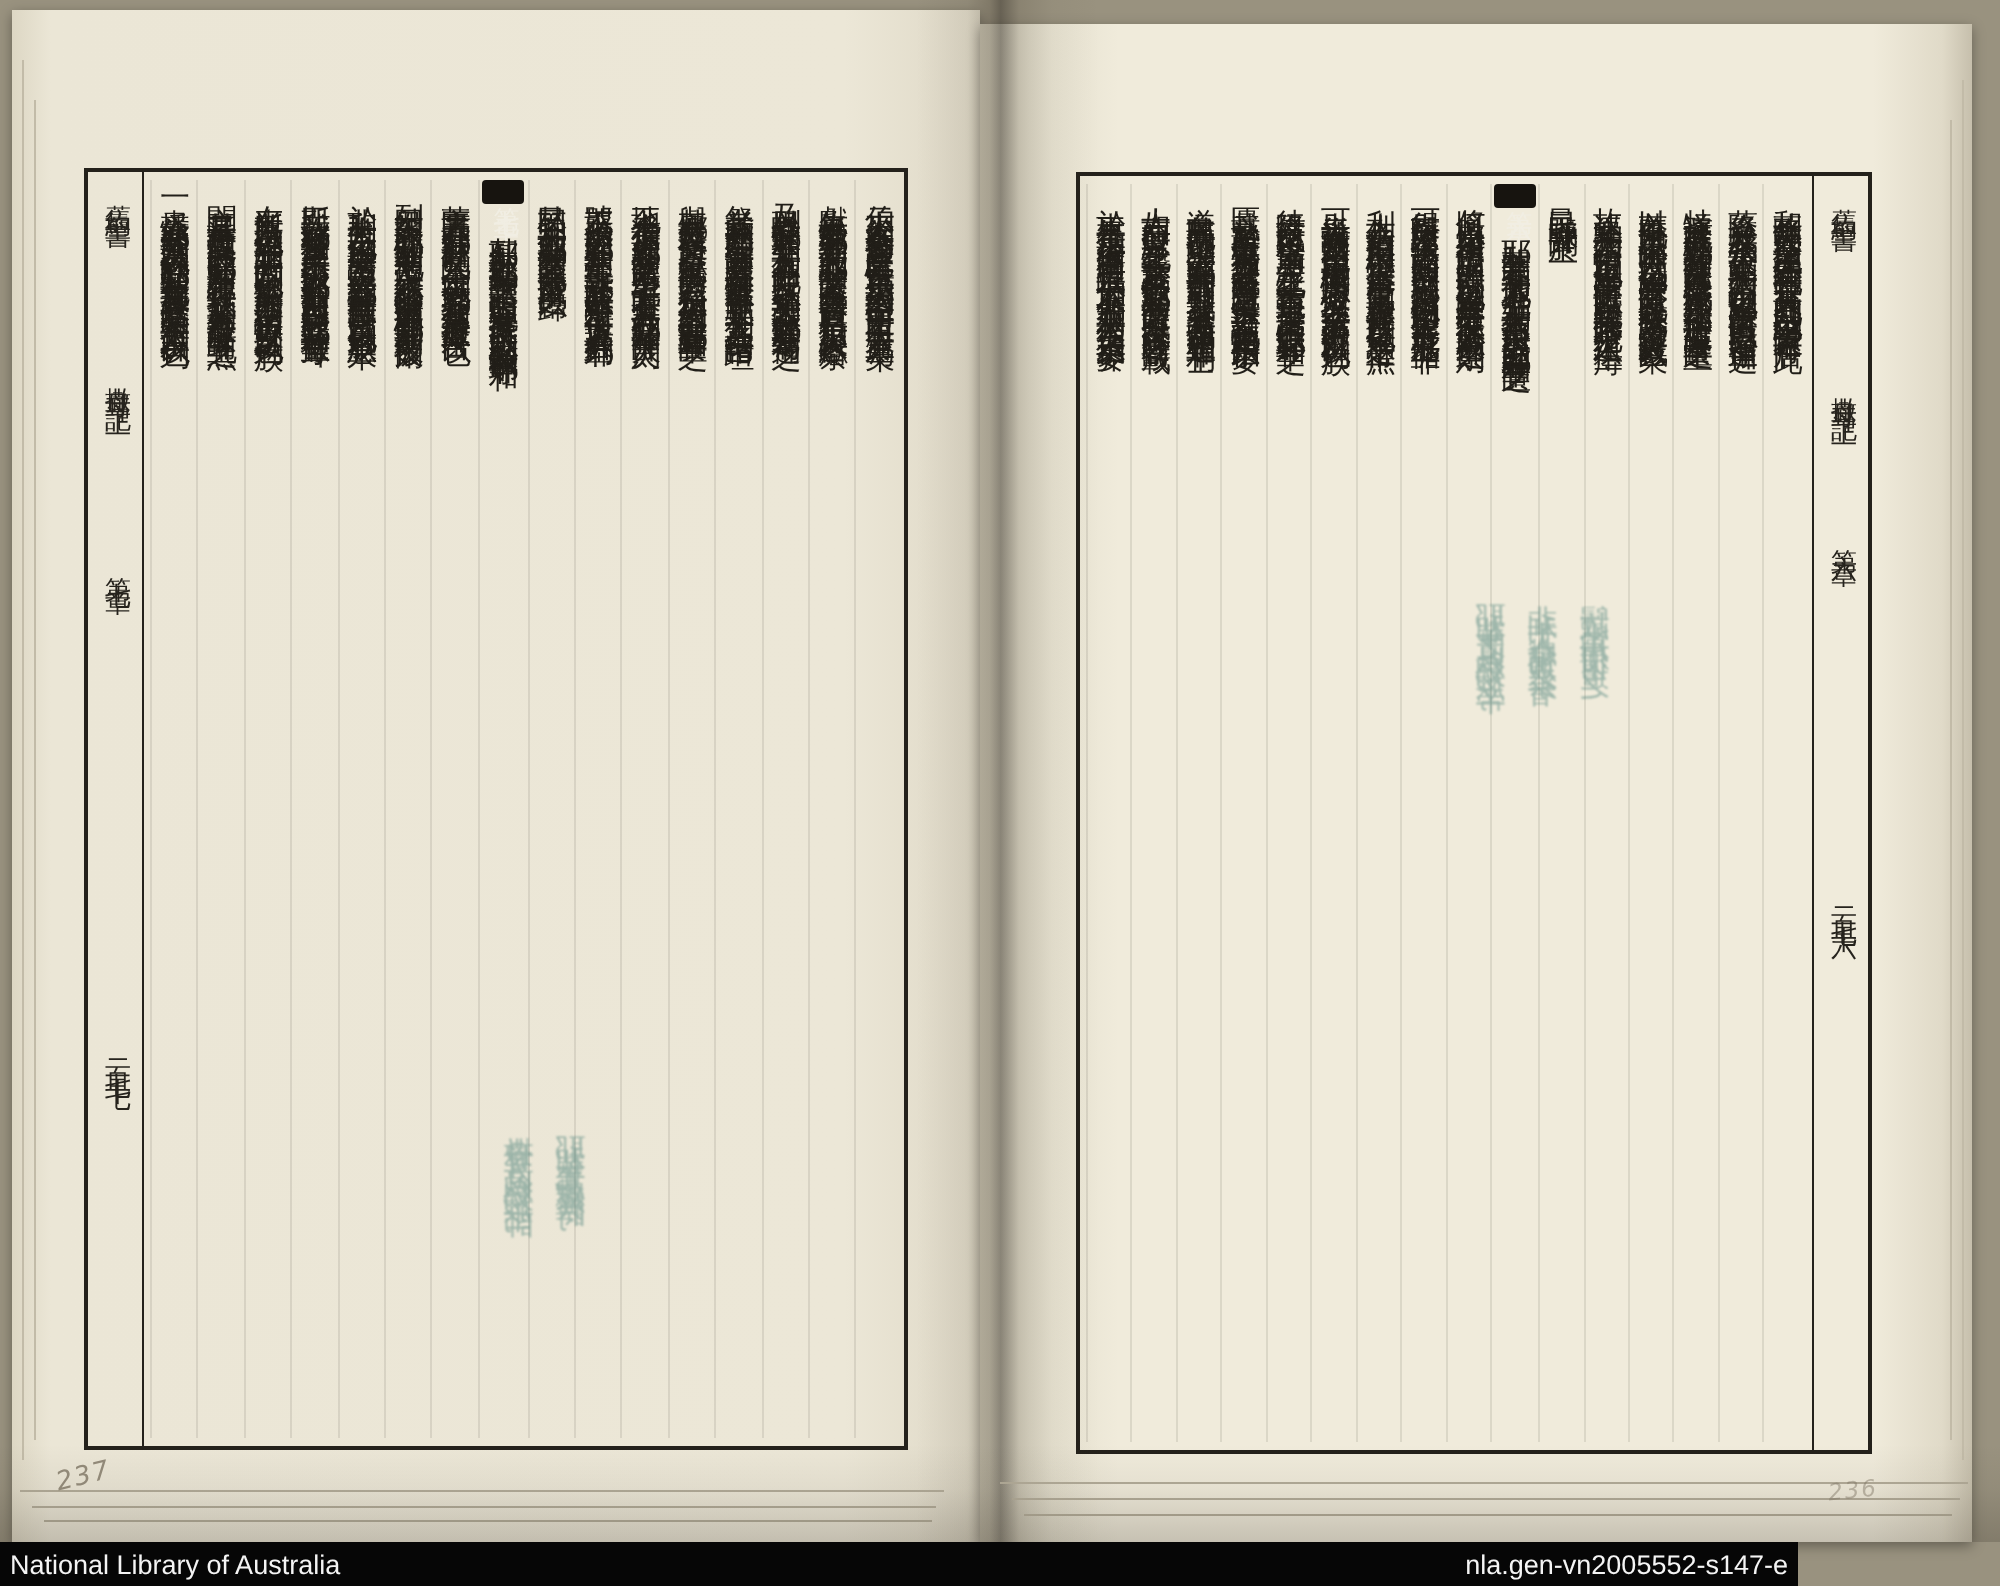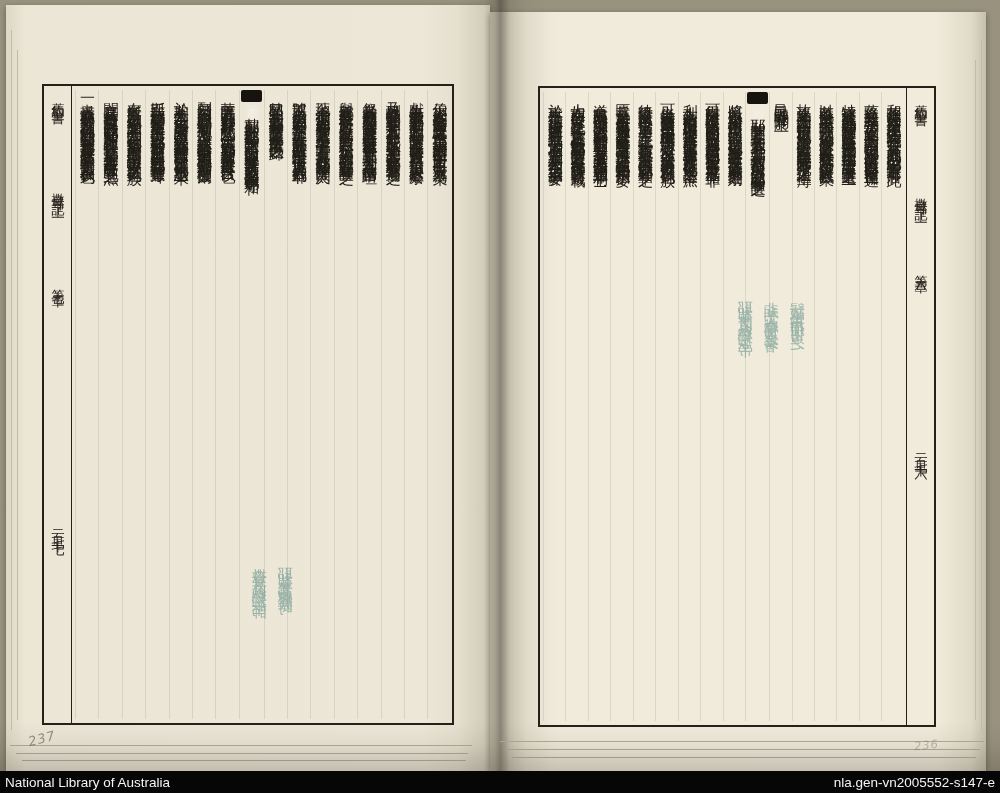--- a/index.html
+++ b/index.html
@@ -66,21 +66,21 @@
     position:absolute;left:458px;top:0;width:92px;height:771px;pointer-events:none;
     background:linear-gradient(90deg,rgba(60,52,40,0) 0%,rgba(60,52,40,.08) 28%,rgba(60,52,40,.26) 40%,rgba(35,30,24,.42) 46%,rgba(60,52,40,.16) 56%,rgba(60,52,40,.04) 74%,rgba(60,52,40,0) 100%);
   }
   .edge-line{position:absolute;height:0;border-top:1px solid #b3ac99;pointer-events:none;}
   .vedge{position:absolute;width:0;border-left:1px solid #c2bba8;pointer-events:none;}
   #bottom-shade{
     position:absolute;left:0;top:722px;width:1000px;height:49px;pointer-events:none;
     background:linear-gradient(180deg,rgba(50,44,34,0) 0%,rgba(50,44,34,.06) 45%,rgba(50,44,34,.22) 100%);
   }
   #footer-bar{
-    position:absolute;left:0;top:771px;width:1000px;height:22px;background:#060606;
+    position:absolute;left:0;top:771px;width:899px;height:22px;background:#060606;
     color:#f4f4f4;font-family:"Liberation Sans","DejaVu Sans",sans-serif;font-size:13.5px;
     display:flex;justify-content:space-between;align-items:center;
     padding:0 5px;box-sizing:border-box;
   }
 </style>
 </head>
 <body>
 
 <div class="page" id="left-page">
   <div class="frame" id="left-frame">

